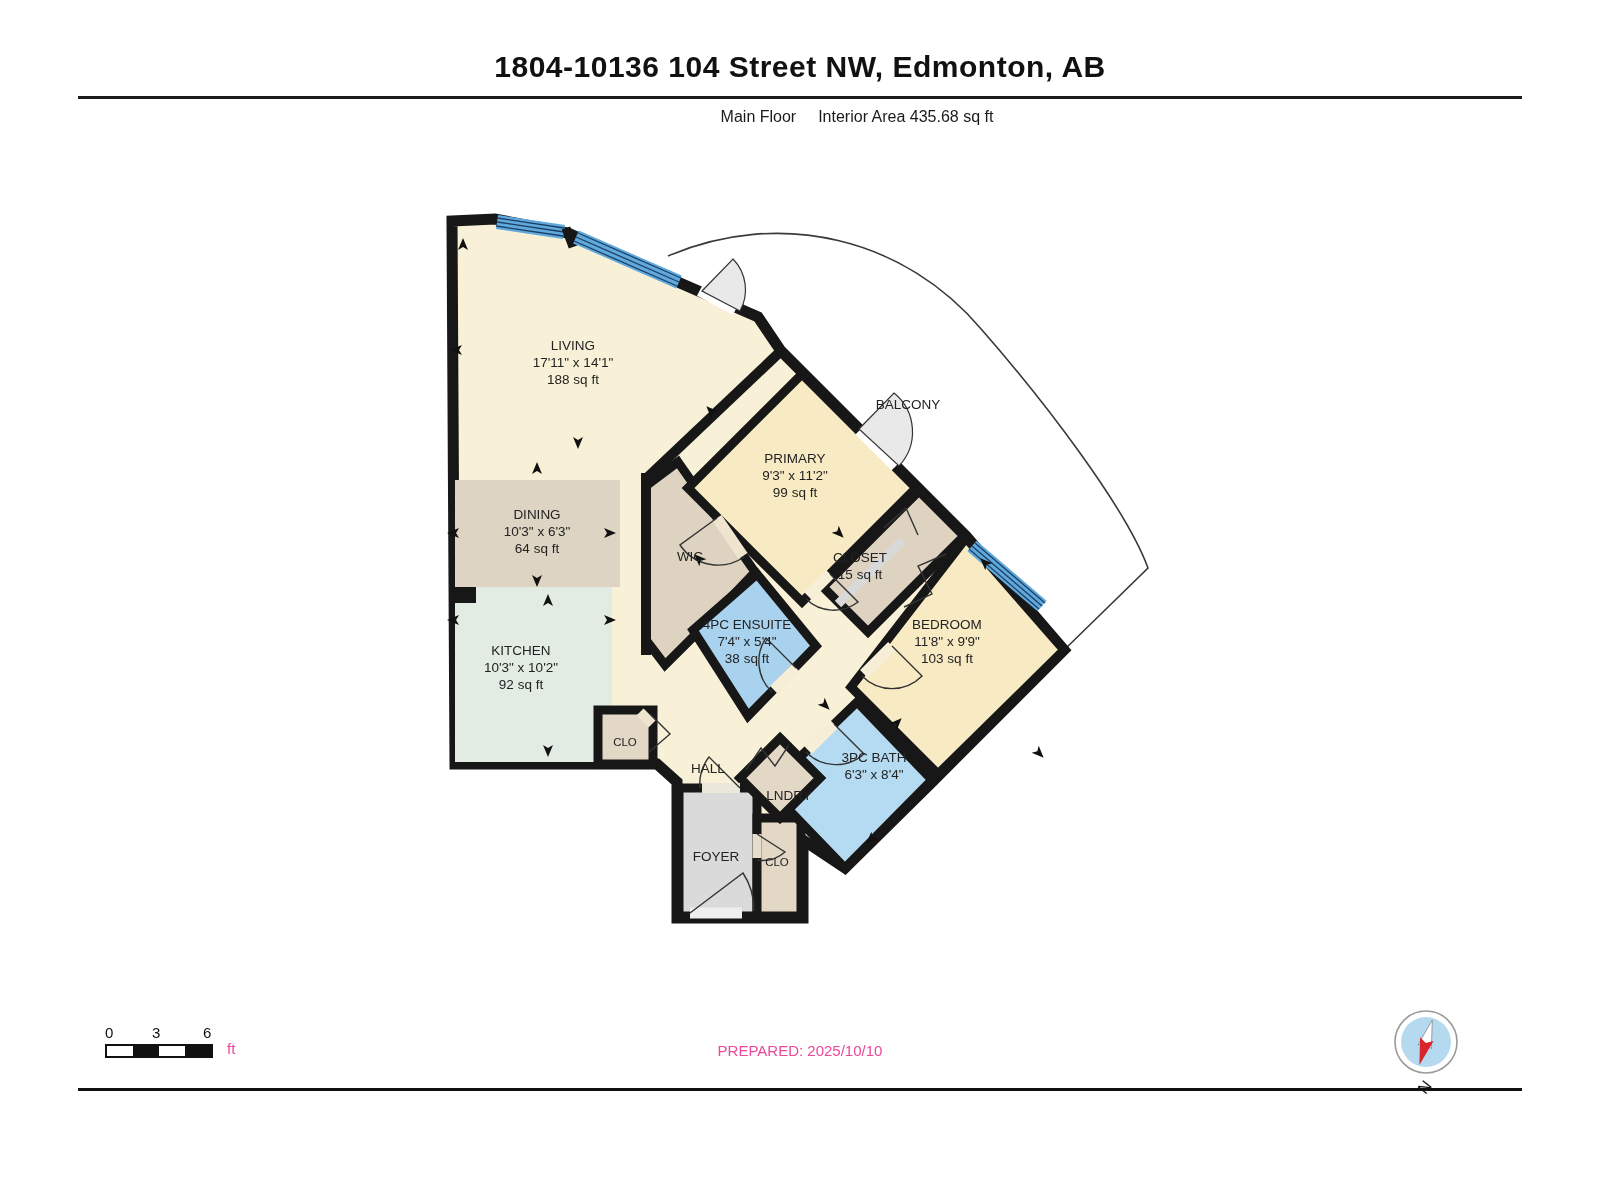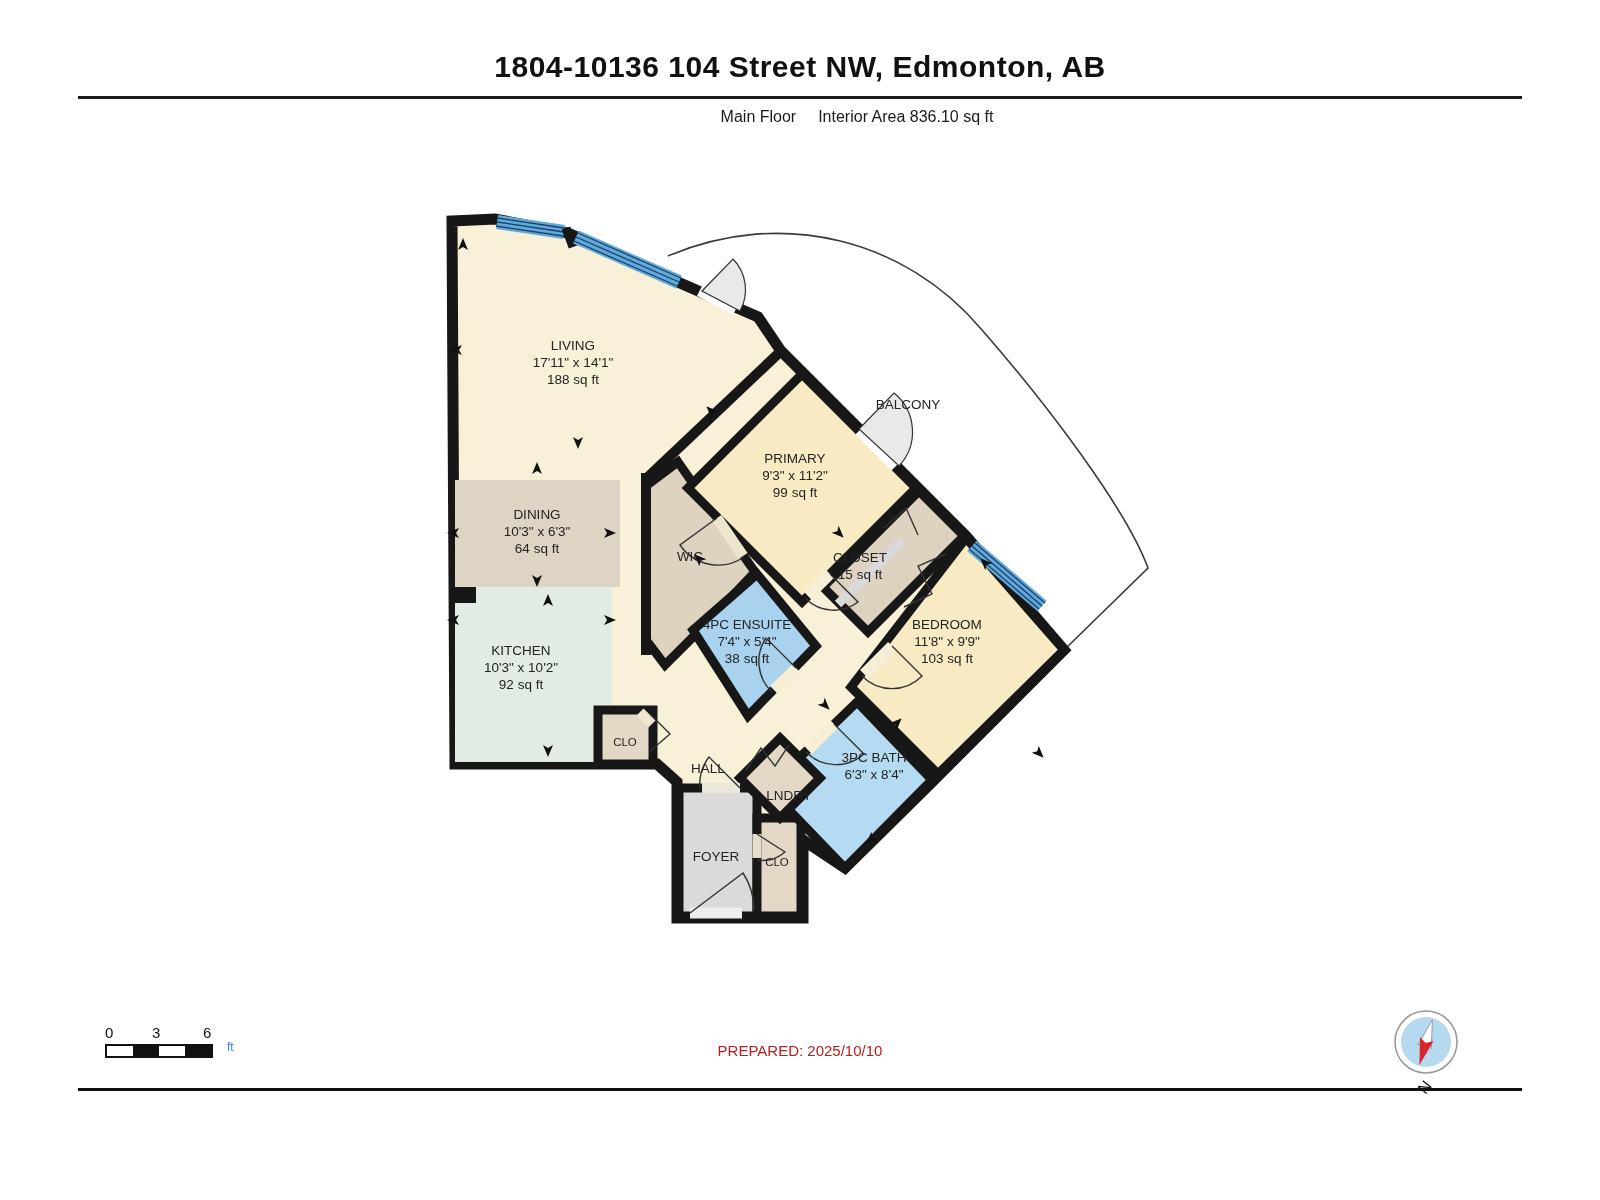--- a/index.html
+++ b/index.html
@@ -16,35 +16,35 @@
   .roomname,.roomdim{fill:#232323;font-size:13.5px;text-anchor:middle;}
   .roomsmall{fill:#232323;font-size:11.5px;text-anchor:middle;}
   
   .scalebar{position:absolute;left:105px;top:1024px;width:170px;}
   .scalenums{position:relative;height:18px;font-size:15px;color:#111;}
   .scalenums span{position:absolute;top:0;}
   .sn0{left:0px;} .sn3{left:47px;} .sn6{left:98px;}
   .bar{position:relative;margin-top:2px;width:104px;height:10px;border:2px solid #111;display:flex;}
   .bar div{flex:1 0 25%;}
   .seg-w{background:#fff;} .seg-b{background:#111;}
-  .ftlabel{position:absolute;left:122px;top:16px;font-size:12px;color:#3b82f6;}
-  .prepared{position:absolute;top:1042px;left:0;width:1600px;text-align:center;font-size:15px;color:#b91c1c;}
+  .ftlabel{position:absolute;left:122px;top:16px;font-size:15px;color:#ec4899;}
+  .prepared{position:absolute;top:1042px;left:0;width:1600px;text-align:center;font-size:15px;color:#ec4899;}
   .compass{position:absolute;left:1392px;top:1006px;width:70px;height:100px;}
   .footer-rule{position:absolute;top:1088px;left:78px;width:1444px;height:3px;background:#111;}
   .disclaimer{position:absolute;top:1102px;left:84px;width:1400px;font-size:14.5px;color:#222;}
 </style>
 </head>
 <body>
 
 <div class="page">
 
   <div class="title">1804-10136 104 Street NW, Edmonton, AB</div>
   <div class="title-rule"></div>
   <div class="subtitle">
-    <span class="floor">Main Floor</span><span>Interior Area 836.10 sq ft</span>
+    <span class="floor">Main Floor</span><span>Interior Area 435.68 sq ft</span>
   </div>
 
   <div class="planwrap">
   <svg width="1600" height="1200" viewBox="0 0 1600 1200">
 
     <g>
       <path d="M 668,256 C 780,208 905,238 982,330 C 1045,402 1126,508 1148,568 L 1062,652" fill="none" stroke="#3a3a3a" stroke-width="1.6"></path>
     </g>
 
     <polygon points="452,221 495,219 568,233 680,283 758,317 781,351 919,489 966,536 1064,650 932,782 845,868 803,840 803,918 677,918 677,782 657,764 455,764" fill="#f9f1d7" stroke="#171717" stroke-width="11" stroke-linejoin="miter"></polygon>

